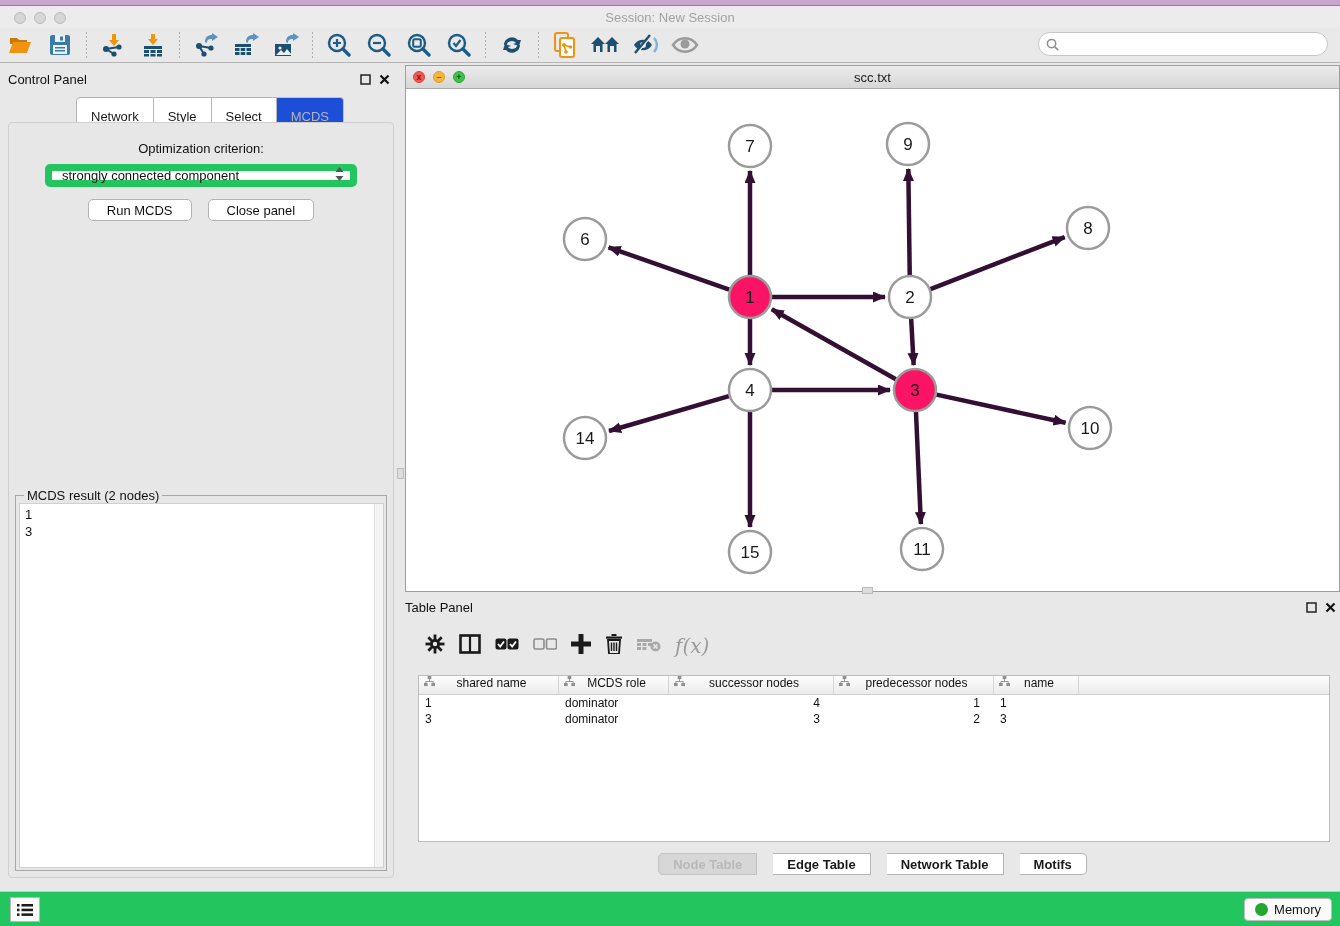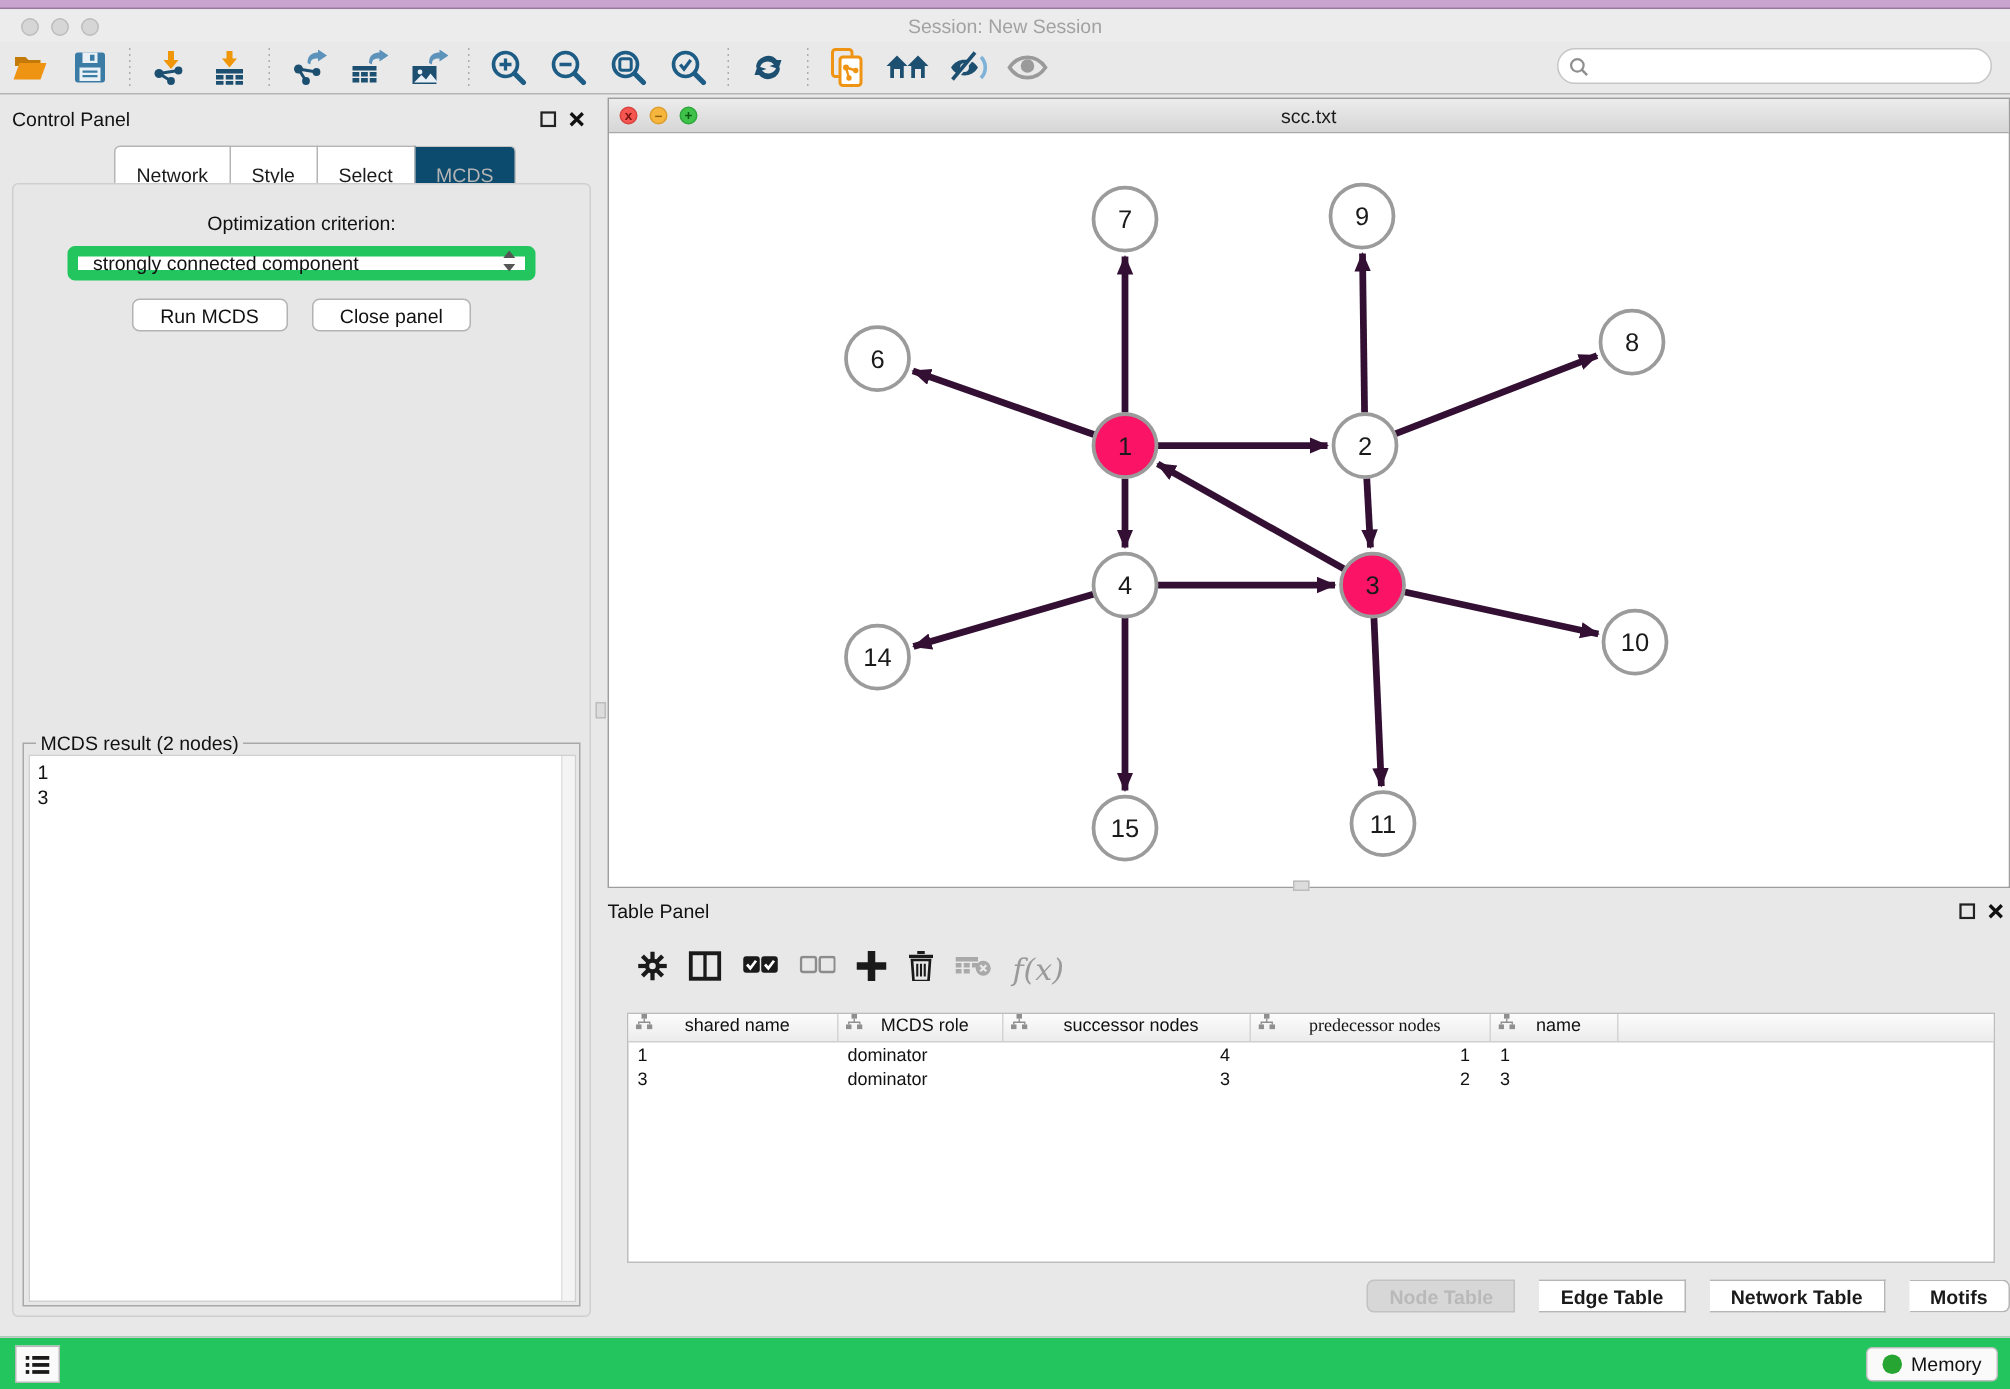--- a/index.html
+++ b/index.html
@@ -21,21 +21,21 @@
   .searchbox input { border:none; outline:none; flex:1; height:18px; font-size:12px; background:transparent; margin-left:4px; }
 
   
   .cp { left:8px; top:66px; width:386px; height:812px; }
   .cp-header { height:26px; display:flex; align-items:center; font-size:13px; color:#111; }
   .panel-icons { margin-left:auto; display:flex; align-items:center; gap:8px; margin-right:4px; }
   .cp-tabs { position:absolute; left:68px; top:31px; display:flex; }
   .cptab { height:38px; padding:15px 14px; background:#fff; border:1px solid #b5b5b5; border-left:none; font-size:13px; display:flex; align-items:center; color:#1a1a1a; }
   .cptab:first-child { border-left:1px solid #b5b5b5; border-radius:4px 0 0 4px; }
   .cptab:last-child { border-radius:0 4px 4px 0; }
-  .cptab.sel { background:#0c4a6e; color:#b4b4b4; border-color:#c2c2c2; }
+  .cptab.sel { background:#1d4ed8; color:#b4b4b4; border-color:#c2c2c2; }
   .cp-content { position:absolute; left:0; top:56px; width:386px; height:756px; background:#e7e7e7; border:1px solid #cfcfcf; border-radius:4px; }
   .opt-label { margin-top:18px; text-align:center; font-size:13px; color:#111; }
   .dropdown { margin:8px auto 0; width:312px; height:23px; background:#fff; border:7px solid #22c55e; border-radius:5px; display:flex; align-items:center; font-size:13px; padding-left:10px; color:#111; }
   .dropdown .chev { margin-left:auto; margin-right:6px; }
   .btnrow { margin-top:12px; display:flex; justify-content:center; gap:16px; }
   .pbtn { height:22px; padding:0 18px; background:#fff; border:1px solid #b3b3b3; border-radius:5px; font-size:13px; display:flex; align-items:center; color:#111; }
   .groupbox { position:absolute; left:6px; top:372px; width:372px; height:376px; border:1px solid #a8a8a8; }
   .groupbox-title { position:absolute; left:8px; top:-8px; background:#e7e7e7; padding:0 3px; font-size:13px; color:#111; }
   .result-area { position:absolute; left:3px; top:7px; width:365px; height:365px; background:#fff; border:1px solid #d0d0d0; }
   .result-text { padding:2px 5px; font-size:13px; line-height:17px; color:#111; white-space:pre; }
@@ -58,21 +58,21 @@
   .tp { left:405px; top:595px; width:935px; height:295px; }
   .tp-header { height:25px; display:flex; align-items:center; font-size:13px; color:#111; }
   .tp-toolbar { position:absolute; left:12px; top:30px; width:911px; height:42px; display:flex; align-items:center; gap:14px; padding-left:8px; }
   .tp-table { position:absolute; left:13px; top:80px; width:912px; height:167px; background:#fff; border:1px solid #bdbdbd; }
   .thead { display:flex; height:19px; background:linear-gradient(#fcfcfc,#ececec); border-bottom:1px solid #cfcfcf; }
   .th { display:flex; border-right:1px solid #d4d4d4; font-size:12px; color:#111; }
   .th .thlabel { flex:1; text-align:center; padding-right:10px; }
   .th svg { margin-left:5px; flex:0 0 auto; }
   .tr { display:flex; height:16px; font-size:12px; color:#111; }
   .td { overflow:hidden; white-space:nowrap; }
-  .tp-tabs { position:absolute; left:0; width:935px; top:258px; display:flex; justify-content:flex-end;gap:16px; }
+  .tp-tabs { position:absolute; left:0; width:935px; top:258px; display:flex; justify-content:center;gap:16px; }
   .bttab { height:22px; padding:0 14px; background:#fff; border:1px solid #b5b5b5; border-left:none; font-size:13px; font-weight:bold; display:flex; align-items:center; color:#1a1a1a; }
   .bttab:first-child { border-left:1px solid #b5b5b5; border-radius:5px 0 0 5px; }
   .bttab:last-child { border-radius:0 5px 5px 0; }
   .bttab.sel { background:#d7d7d7; color:#b9b9b9; border-color:#c2c2c2; }
 
   
   .statusbar { left:0; top:891px; width:1340px; height:35px; background:#22c55e; border-top:1px solid #c8c8c8; }
   .listbtn { position:absolute; left:10px; top:5px; width:30px; height:25px; background:#fafafa; border:1px solid #b9b9b9; display:flex; align-items:center; justify-content:center; }
   .membtn { position:absolute; right:8px; top:6px; height:23px; background:#fafafa; border:1px solid #bdbdbd; border-radius:4px; display:flex; align-items:center; padding:0 10px; font-size:13px; gap:6px; color:#111; }
   .memdot { width:13px; height:13px; border-radius:50%; background:#26a532; }
@@ -443,21 +443,21 @@
           <svg width="11" height="11" viewBox="0 0 12 12">
             <g fill="#8f8f8f">
               <rect x="4" y="0" width="4" height="3.4"></rect>
               <rect x="0" y="7.6" width="4" height="3.4"></rect>
               <rect x="8" y="7.6" width="4" height="3.4"></rect>
             </g>
             <path d="M6 3.4 V6 M2 7.6 V6 H10 V7.6" stroke="#8f8f8f" fill="none"></path>
           </svg>
           <span class="thlabel">successor nodes</span>
         </div>
-        <div class="th" style="width: 160px; font-family: Liberation Serif, serif;">
+        <div class="th" style="width: 160px;">
           <svg width="11" height="11" viewBox="0 0 12 12">
             <g fill="#8f8f8f">
               <rect x="4" y="0" width="4" height="3.4"></rect>
               <rect x="0" y="7.6" width="4" height="3.4"></rect>
               <rect x="8" y="7.6" width="4" height="3.4"></rect>
             </g>
             <path d="M6 3.4 V6 M2 7.6 V6 H10 V7.6" stroke="#8f8f8f" fill="none"></path>
           </svg>
           <span class="thlabel">predecessor nodes</span>
         </div>

